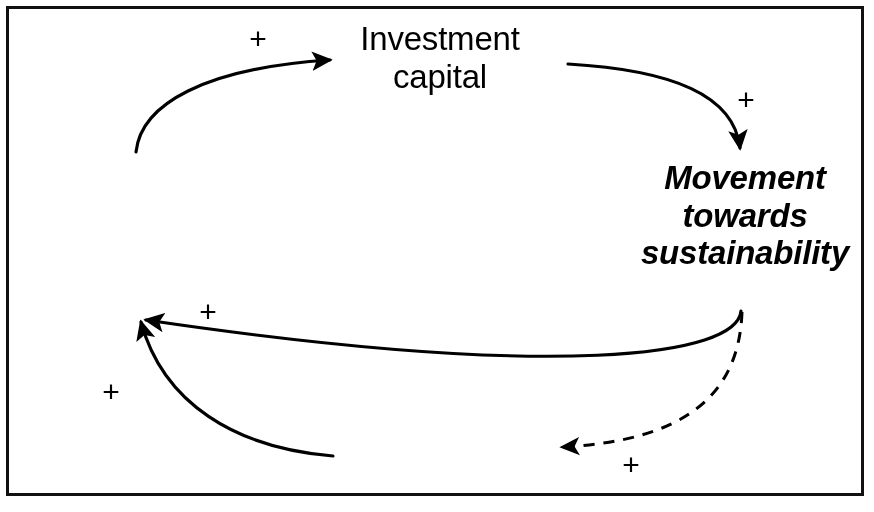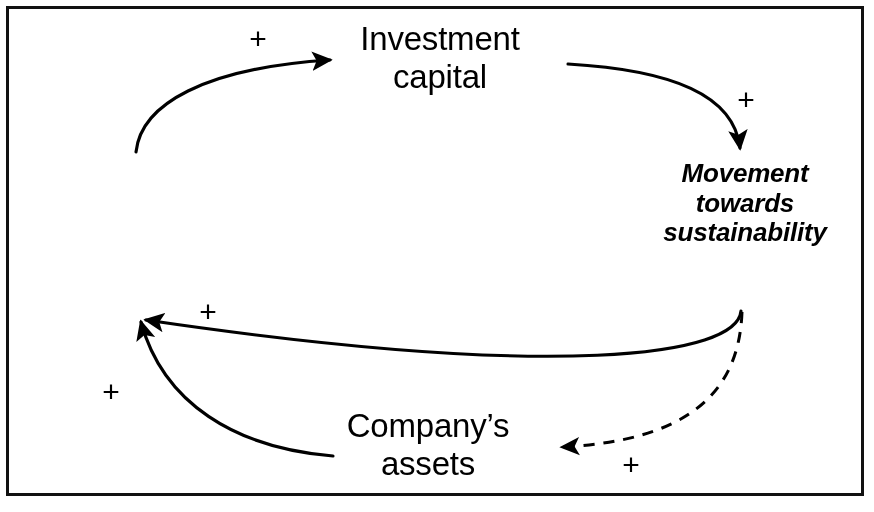--- a/index.html
+++ b/index.html
@@ -53,21 +53,21 @@
     left: 340px;
     top: 20px;
     width: 200px;
     font-size: 33px;
     text-align: center;
   }
   .node-movement {
     left: 640px;
     top: 159px;
     width: 210px;
-    font-size: 26px;
+    font-size: 33px;
     font-style: italic;
     font-weight: bold;
   }
   .node-assets {
     left: 328px;
     top: 407px;
     width: 200px;
     font-size: 33px;
   }
   .polarity {
@@ -114,22 +114,20 @@
   </svg>
 
 
   <div class="node-label node-investment">Investment
 capital</div>
 
   <div class="node-label node-movement">Movement
 towards
 sustainability</div>
 
-  <div class="node-label node-assets">Company’s
-assets</div>
 
   <div class="polarity p-top-left">+</div>
 
   <div class="polarity p-top-right">+</div>
 
   <div class="polarity p-mid-left">+</div>
 
   <div class="polarity p-low-left">+</div>
 
   <div class="polarity p-bot-right">+</div>

